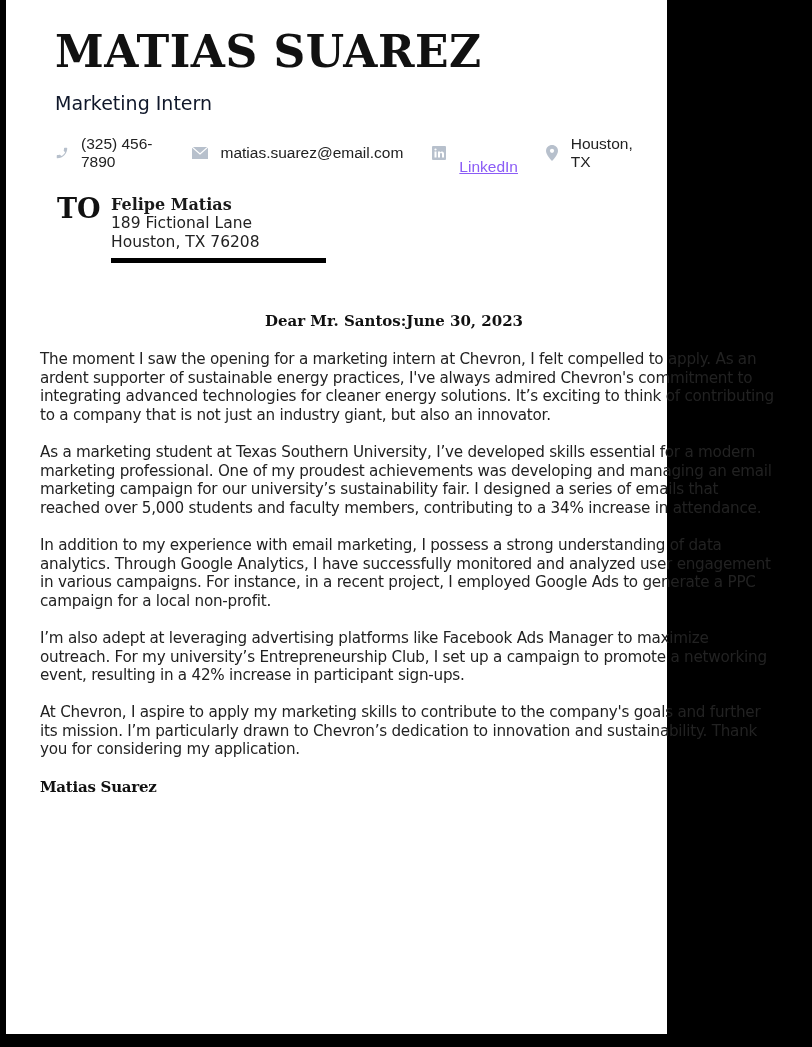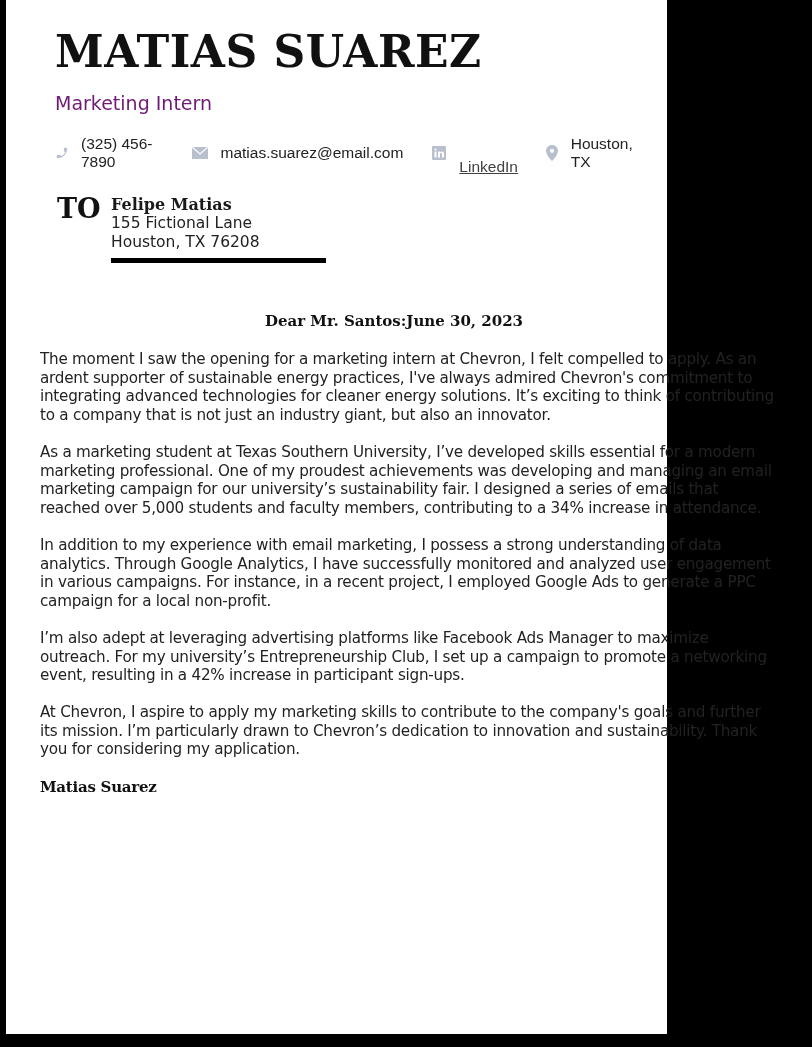--- a/index.html
+++ b/index.html
@@ -8,29 +8,29 @@
       position: absolute; left: 6px; top: 0; width: 661px; height: 1034px;
       background: #fff; color: #1a1a1a;
     }
     .name {
       position: absolute; left: 49px; top: 28px; margin: 0;
       font-family: "DejaVu Serif", serif; font-weight: bold; font-size: 44px;
       letter-spacing: 0.5px; color: #111; line-height: 1.1;
     }
     .title {
       position: absolute; left: 49px; top: 92px;
-      font-family: "DejaVu Sans", sans-serif; font-size: 19px; color: #701a75;
+      font-family: "DejaVu Sans", sans-serif; font-size: 19px; color: #0f172a;
     }
     .contacts {
       position: absolute; left: 49px; top: 130px; display: flex; align-items: center;
       font-family: Liberation Sans, sans-serif; font-size: 15.5px; color: #222;
     }
     .contact { display: flex; align-items: center; margin-right: 28px; }
     .contact .icon { width: 16px; height: 16px; margin-right: 12px; display: inline-flex; align-items: center; justify-content: center; }
-    .contact a { color: #404040; text-decoration: underline; margin-top: 28px; }
+    .contact a { color: #8b5cf6; text-decoration: underline; margin-top: 28px; }
     .to-block { position: absolute; left: 51px; top: 195px; }
     .to-label {
       position: absolute; left: 0; top: -2px;
       font-family: "DejaVu Serif", serif; font-weight: bold; font-size: 27px; color: #111;
     }
     .recipient { position: absolute; left: 54px; top: 0; width: 215px; }
     .recipient .rname { font-family: "DejaVu Serif", serif; font-weight: bold; font-size: 16px; line-height: 19px; }
     .recipient .rline { font-family: "DejaVu Sans", sans-serif; font-size: 15.5px; line-height: 19px; color: #222; }
     .recipient .rule { margin-top: 6px; height: 5px; background: #000; width: 215px; }
     .salutation-row {
@@ -93,21 +93,21 @@
           </svg>
       </span>
       <span>Houston, TX</span>
     </div>
   </div>
 
   <div class="to-block">
     <div class="to-label">TO</div>
     <div class="recipient">
       <div class="rname">Felipe Matias</div>
-      <div class="rline">155 Fictional Lane</div>
+      <div class="rline">189 Fictional Lane</div>
       <div class="rline">Houston, TX 76208</div>
       <div class="rule"></div>
     </div>
   </div>
 
   <div class="salutation-row">
     <span>Dear Mr. Santos:</span>
     <span>June 30, 2023</span>
   </div>
 

